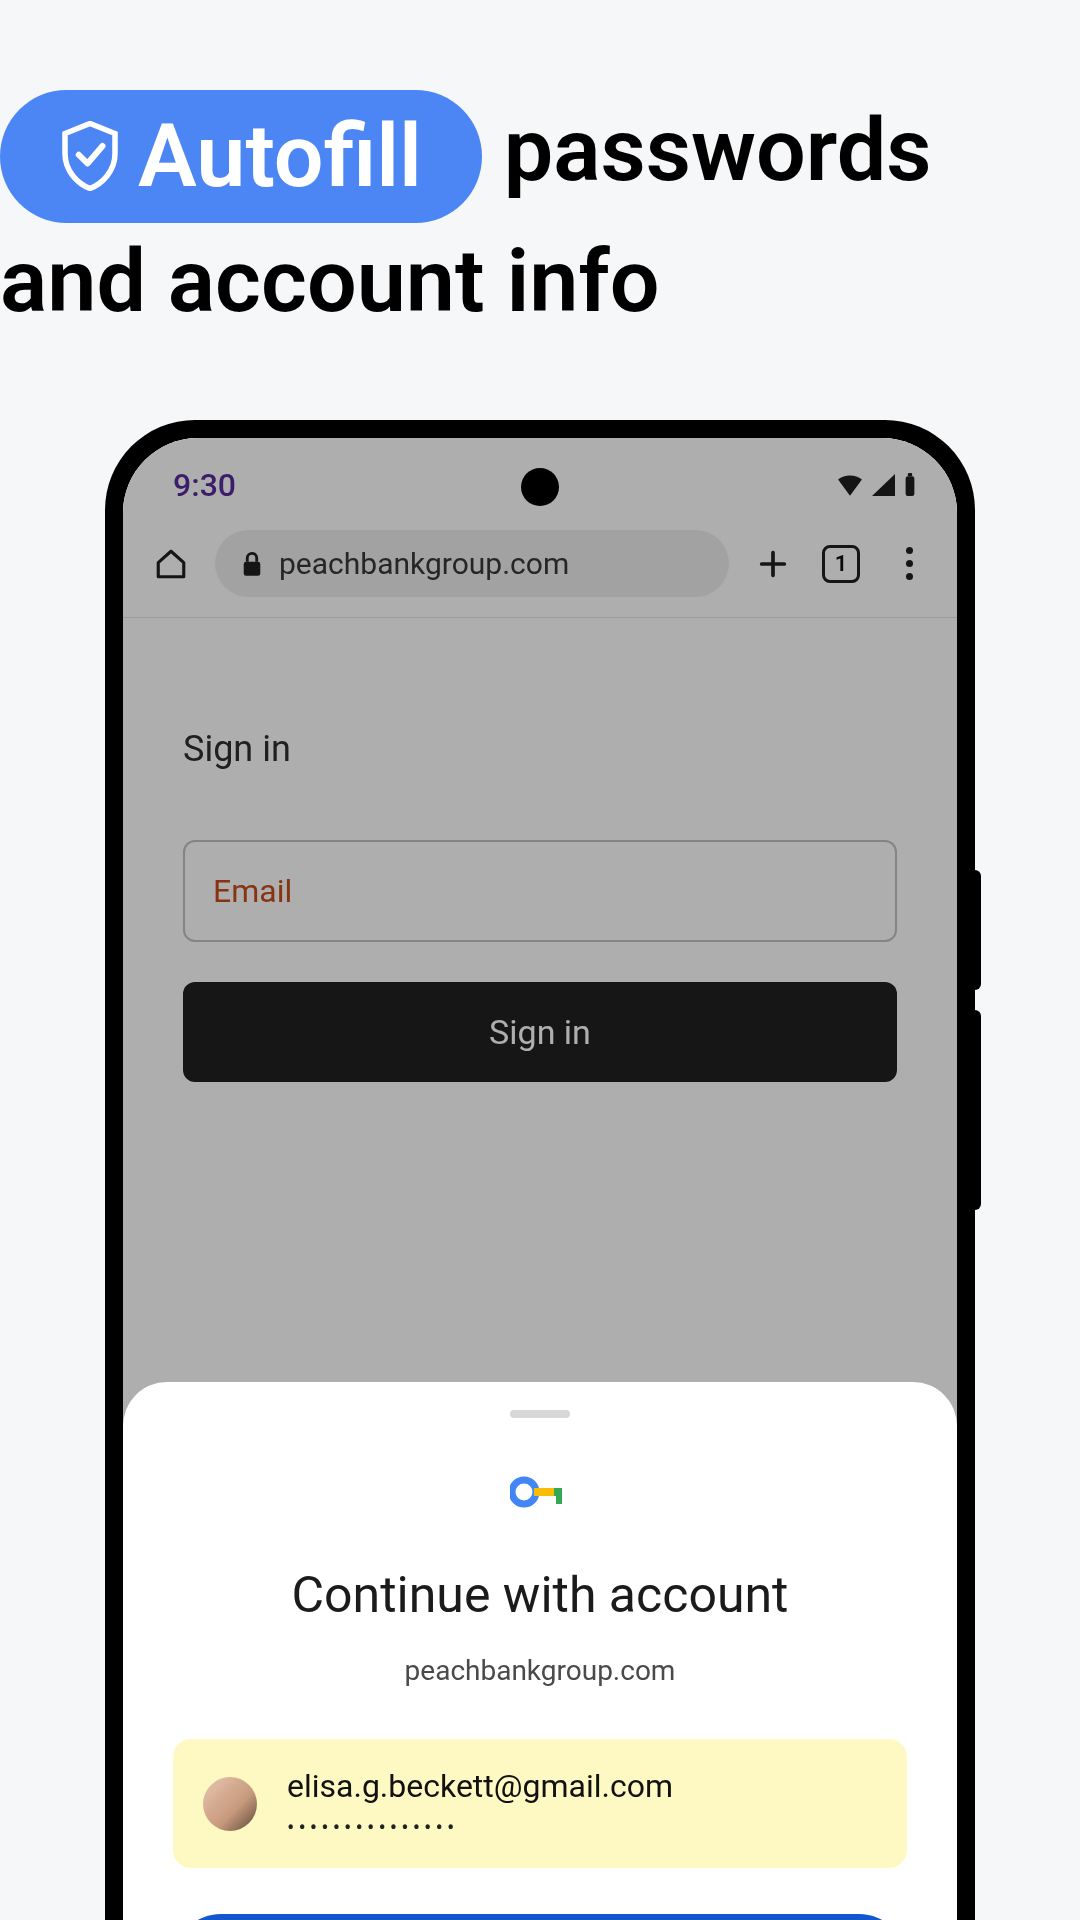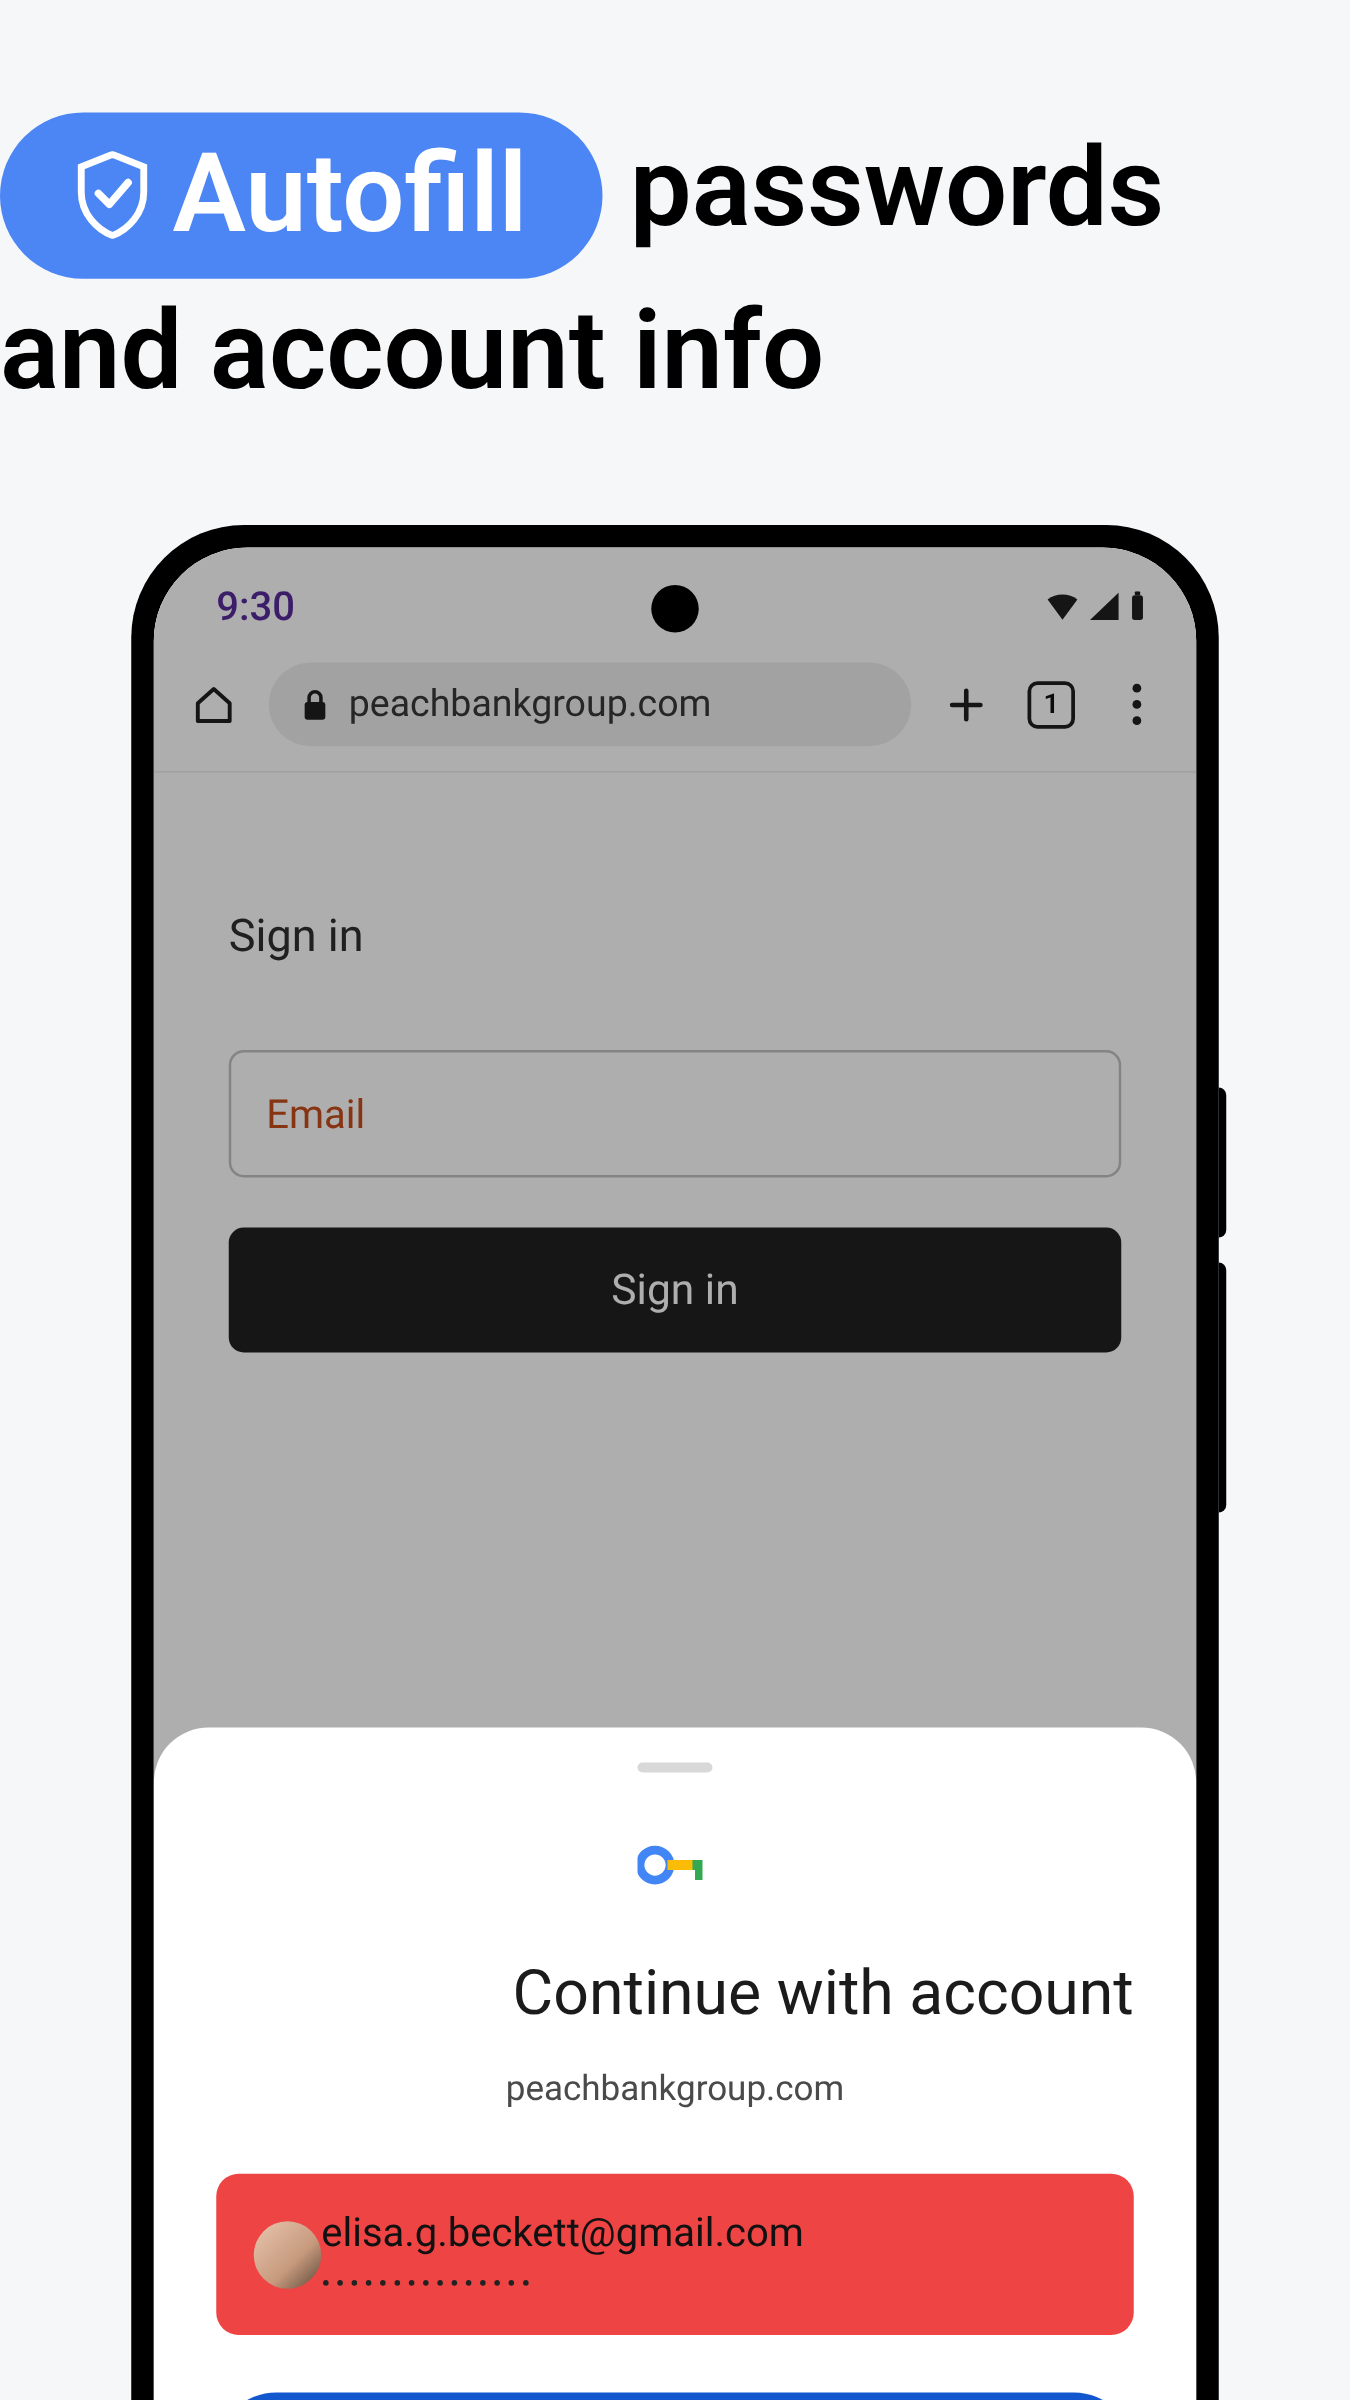--- a/index.html
+++ b/index.html
@@ -77,25 +77,25 @@
   }
   
   .sheet {
     position: absolute; left: 0; right: 0; bottom: 0;
     height: 820px; background: #fff;
     border-top-left-radius: 44px; border-top-right-radius: 44px;
     padding: 28px 50px 0 50px;
   }
   .grabber { width: 60px; height: 8px; background: #d8d8d8; border-radius: 5px; margin: 0 auto 56px auto; }
   .key-icon { display: flex; justify-content: center; margin-bottom: 56px; }
-  .sheet-title { text-align: right; font-size: 50px; color: #1b1b1b; font-weight: 400; margin-bottom: 30px; }
+  .sheet-title { text-align: center; font-size: 50px; color: #1b1b1b; font-weight: 400; margin-bottom: 30px; }
   .sheet-domain { text-align: center; font-size: 28px; color: #4a4a4a; margin-bottom: 52px; }
   .account-row {
-    background: #ef4444; border-radius: 18px;
-    display: flex; align-items: center; 
+    background: #fef9c3; border-radius: 18px;
+    display: flex; align-items: center; gap: 30px;
     padding: 28px 30px; margin-bottom: 46px;
   }
   .avatar {
     width: 54px; height: 54px; border-radius: 50%;
     background: linear-gradient(135deg,#e8c6b0 0%, #c79a7d 60%, #5b4638 100%);
     flex-shrink: 0;
   }
   .acct-text .email { font-size: 32px; color: #111; margin-bottom: 10px; }
   .acct-text .pw { font-size: 22px; letter-spacing: 4px; color: #222; }
   .continue-btn {

